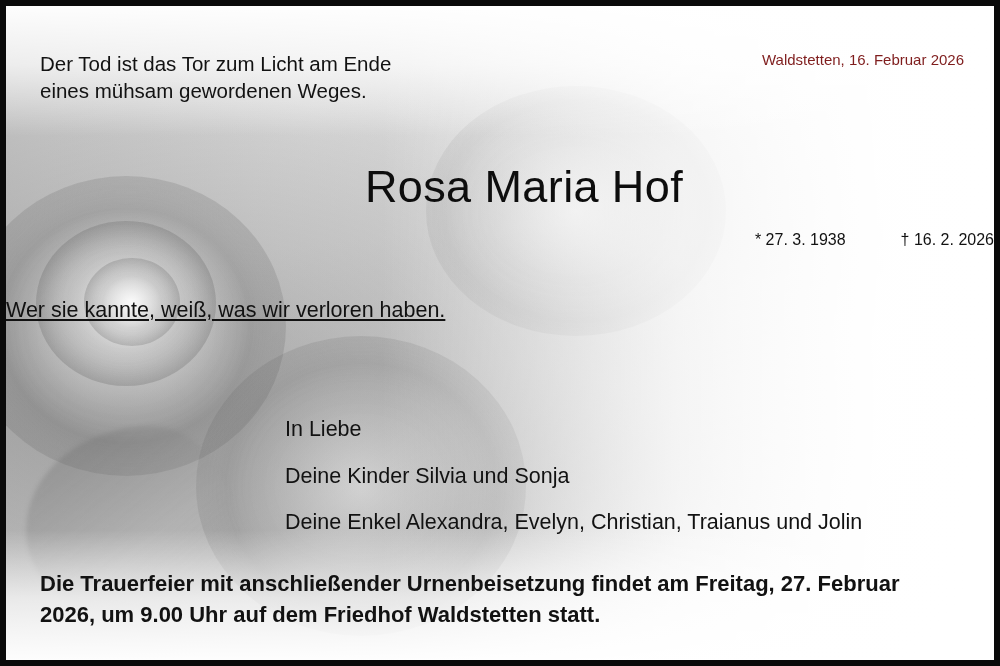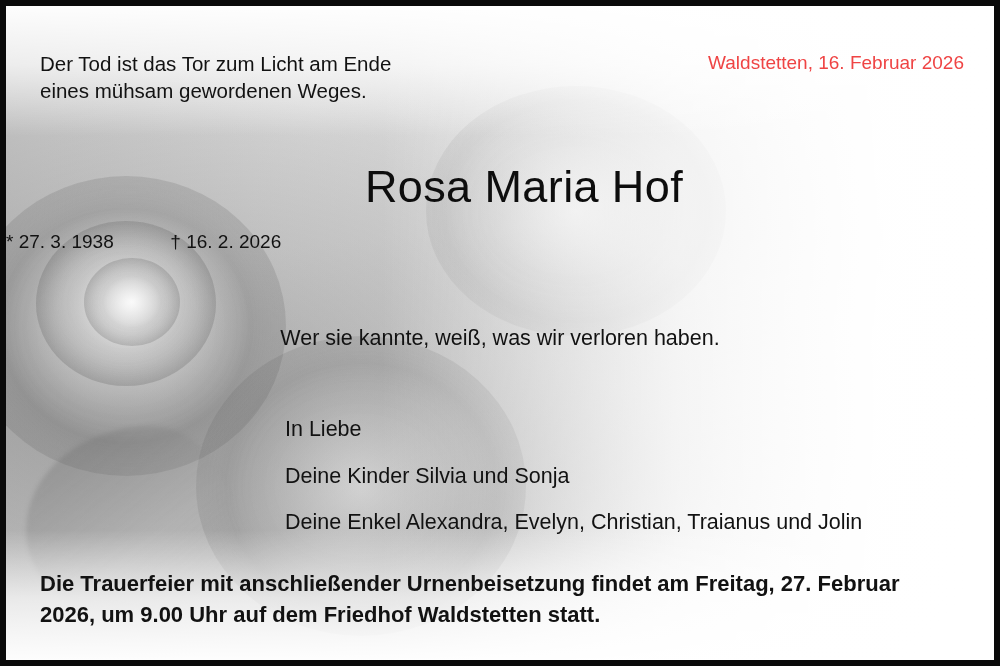--- a/index.html
+++ b/index.html
@@ -105,23 +105,23 @@
     justify-content: space-between;
     align-items: flex-start;
   }
   .motto {
     font-size: 20.5px;
     line-height: 1.33;
     color: #121212;
     white-space: pre-line;
   }
   .place-date {
-    font-size: 19px;
+    font-size: 15px;
     line-height: 1.33;
-    color: #ef4444;
+    color: #7f1d1d;
     text-align: right;
     white-space: nowrap;
   }
 
   .name {
     position: absolute;
     top: 155px;
     left: 0;
     right: 0;
     text-align: center;
@@ -129,37 +129,38 @@
     letter-spacing: 0.4px;
     color: #0d0d0d;
     margin-left: 48px;
   }
 
   .dates {
     position: absolute;
     top: 225px;
     left: 0;
     right: 0;
-    text-align: left;
-    font-size: 19px;
+    text-align: right;
+    font-size: 16px;
     color: #121212;
   }
   .dates .sep {
     display: inline-block;
     width: 46px;
   }
 
   .verse {
     position: absolute;
-    top: 320px;
+    top: 292px;
     left: 0;
     right: 0;
-    text-align: center;
+    text-align: left;
     font-size: 21.5px;
     color: #121212;
+    text-decoration: underline;
   }
 
   .family {
     position: absolute;
     top: 392px;
     left: 279px;
     font-size: 21.5px;
     line-height: 1.42;
     color: #121212;
   }

